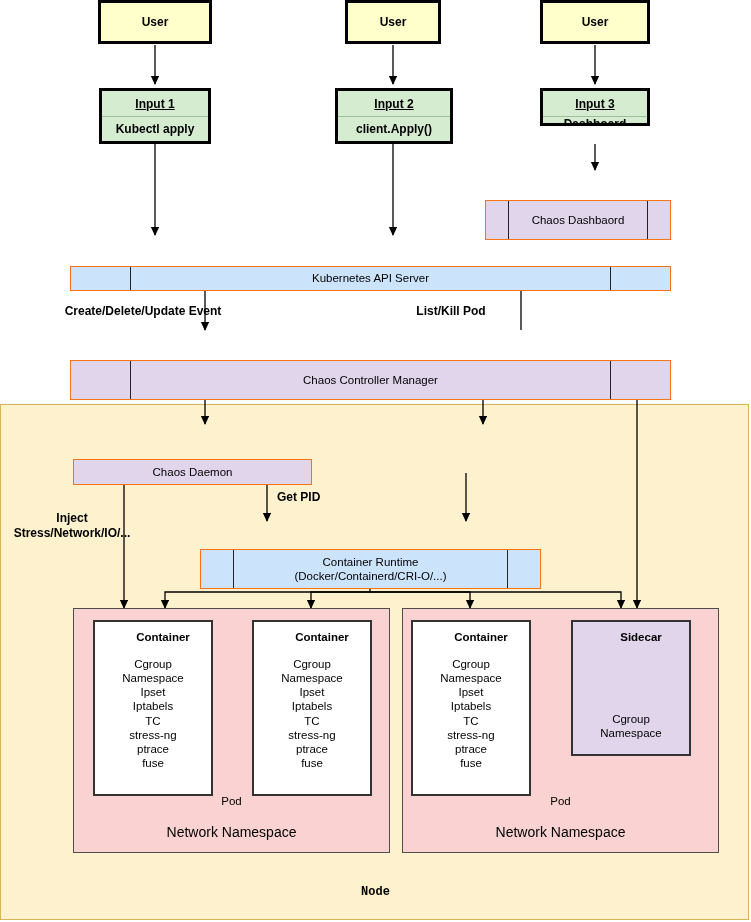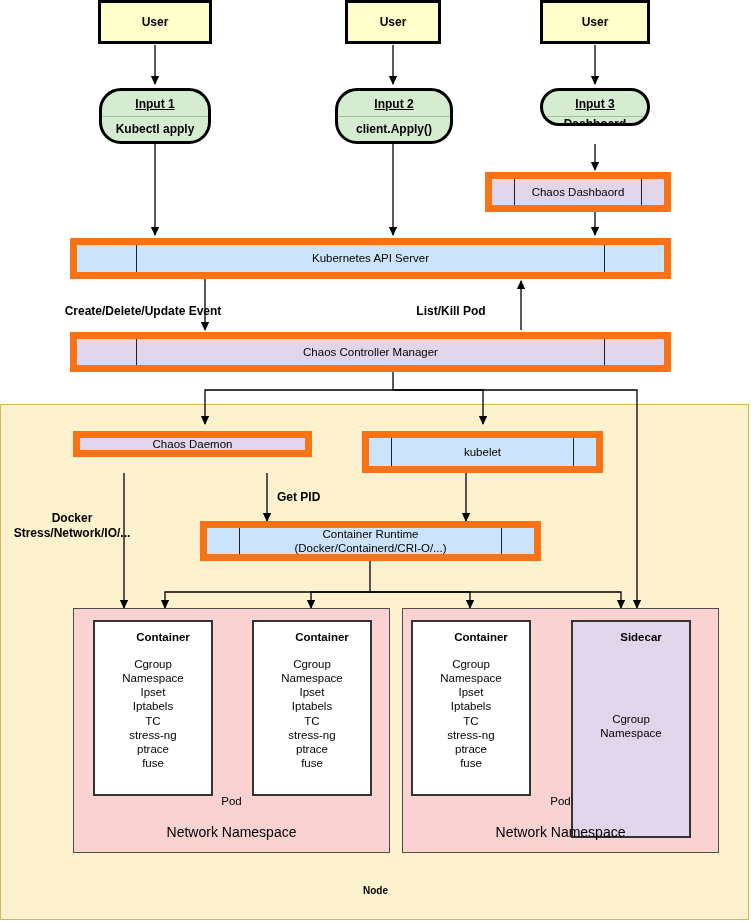--- a/index.html
+++ b/index.html
@@ -21,44 +21,45 @@
 
   
   .abs { position: absolute; box-sizing: border-box; }
 
   
   .node-region {
     background: #fdf2cd;
     border: 1px solid #d6b656;
   }
   .node-label {
-    font-size: 10px;
+    font-size: 12px;
     font-weight: bold;
     color: #000;
     text-align: center;
     width: 100%;
+    font-family: Liberation Mono, monospace;
   }
 
   
   .user-box {
     background: #ffffcc;
     border: 3px solid #000000;
     display: flex;
     align-items: center;
     justify-content: center;
     font-size: 12px;
     font-weight: bold;
     color: #000;
   }
 
   
   .input-box {
     background: #d5ecd0;
     border: 3px solid #000000;
-    border-radius: 22px;
+    border-radius: 0;
     display: flex;
     flex-direction: column;
     overflow: hidden;
   }
   .input-title {
     flex: 0 0 25px;
     display: flex;
     align-items: center;
     justify-content: center;
     font-size: 12px;
@@ -72,23 +73,24 @@
     display: flex;
     align-items: center;
     justify-content: center;
     font-size: 12px;
     font-weight: bold;
     color: #000;
   }
 
   
   .comp {
-    border: 7px solid #f97316;
+    border: 1px solid #f97316;
     display: flex;
     align-items: stretch;
+    margin-top: 28px;
   }
   .comp .seg {
     border-right: 1px solid #222222;
     flex: 0 0 auto;
   }
   .comp .seg-r {
     border-right: none;
     border-left: 1px solid #222222;
     flex: 0 0 auto;
   }
@@ -261,57 +263,50 @@
   </div>
 
   <div class="abs comp c-purple" style="left:485px; top:172px; width:186px; height:40px;">
     <div class="seg" style="width:22px;"></div>
     <div class="body">
       <span>Chaos Dashbaord</span>
     </div>
     <div class="seg-r" style="width:22px;"></div>
   </div>
 
-  <div class="abs comp c-blue" style="left:70px; top:238px; width:601px; height:41px;">
+  <div class="abs comp c-blue" style="left:70px; top:238px; width:601px; height:25px;">
     <div class="seg" style="width:59px;"></div>
     <div class="body">
       <span>Kubernetes API Server</span>
     </div>
     <div class="seg-r" style="width:59px;"></div>
   </div>
 
   <div class="abs comp c-purple" style="left:70px; top:332px; width:601px; height:40px;">
     <div class="seg" style="width:59px;"></div>
     <div class="body">
       <span>Chaos Controller Manager</span>
     </div>
     <div class="seg-r" style="width:59px;"></div>
   </div>
 
   <div class="edge-label" style="left:38px; top:304px; width:210px;">Create/Delete/Update Event</div>
   <div class="edge-label" style="left:391px; top:304px; width:120px;">List/Kill Pod</div>
   <div class="edge-label" style="left:277px; top:490px; width:76px; text-align:left;">Get PID</div>
-  <div class="edge-label" style="left:8px; top:511px; width:128px;">Docker
+  <div class="edge-label" style="left:8px; top:511px; width:128px;">Inject
 Stress/Network/IO/...</div>
 
   <div class="abs comp c-purple" style="left:73px; top:431px; width:239px; height:26px;align-items:center;">
     <div class="seg" style="width:22px;"></div>
     <div class="body">
       <span>Chaos Daemon</span>
     </div>
     <div class="seg-r" style="width:22px;"></div>
   </div>
 
-  <div class="abs comp c-blue" style="left:362px; top:431px; width:241px; height:42px;">
-    <div class="seg" style="width:22px;"></div>
-    <div class="body">
-      <span>kubelet</span>
-    </div>
-    <div class="seg-r" style="width:22px;"></div>
-  </div>
 
   <div class="abs comp c-blue" style="left:200px; top:521px; width:341px; height:40px;">
     <div class="seg" style="width:32px;"></div>
     <div class="body">
       <span>Container Runtime</span>
       <span>(Docker/Containerd/CRI-O/...)</span>
     </div>
     <div class="seg-r" style="width:32px;"></div>
   </div>
 
@@ -351,21 +346,21 @@
     <div class="cbox-list">Cgroup
 Namespace
 Ipset
 Iptabels
 TC
 stress-ng
 ptrace
 fuse</div>
   </div>
 
-  <div class="abs sidecar-box" style="left:571px; top:620px; width:120px; height:218px;">
+  <div class="abs sidecar-box" style="left:571px; top:620px; width:120px; height:136px;">
     <div class="cbox-title">Sidecar</div>
     <div class="sidecar-list">Cgroup
 Namespace</div>
   </div>
 
   <div class="pod-label" style="left:402px; top:795px; width:317px;">Pod</div>
   <div class="pod-netns" style="left:402px; top:824px; width:317px;">Network Namespace</div>
 
 </div>
 

